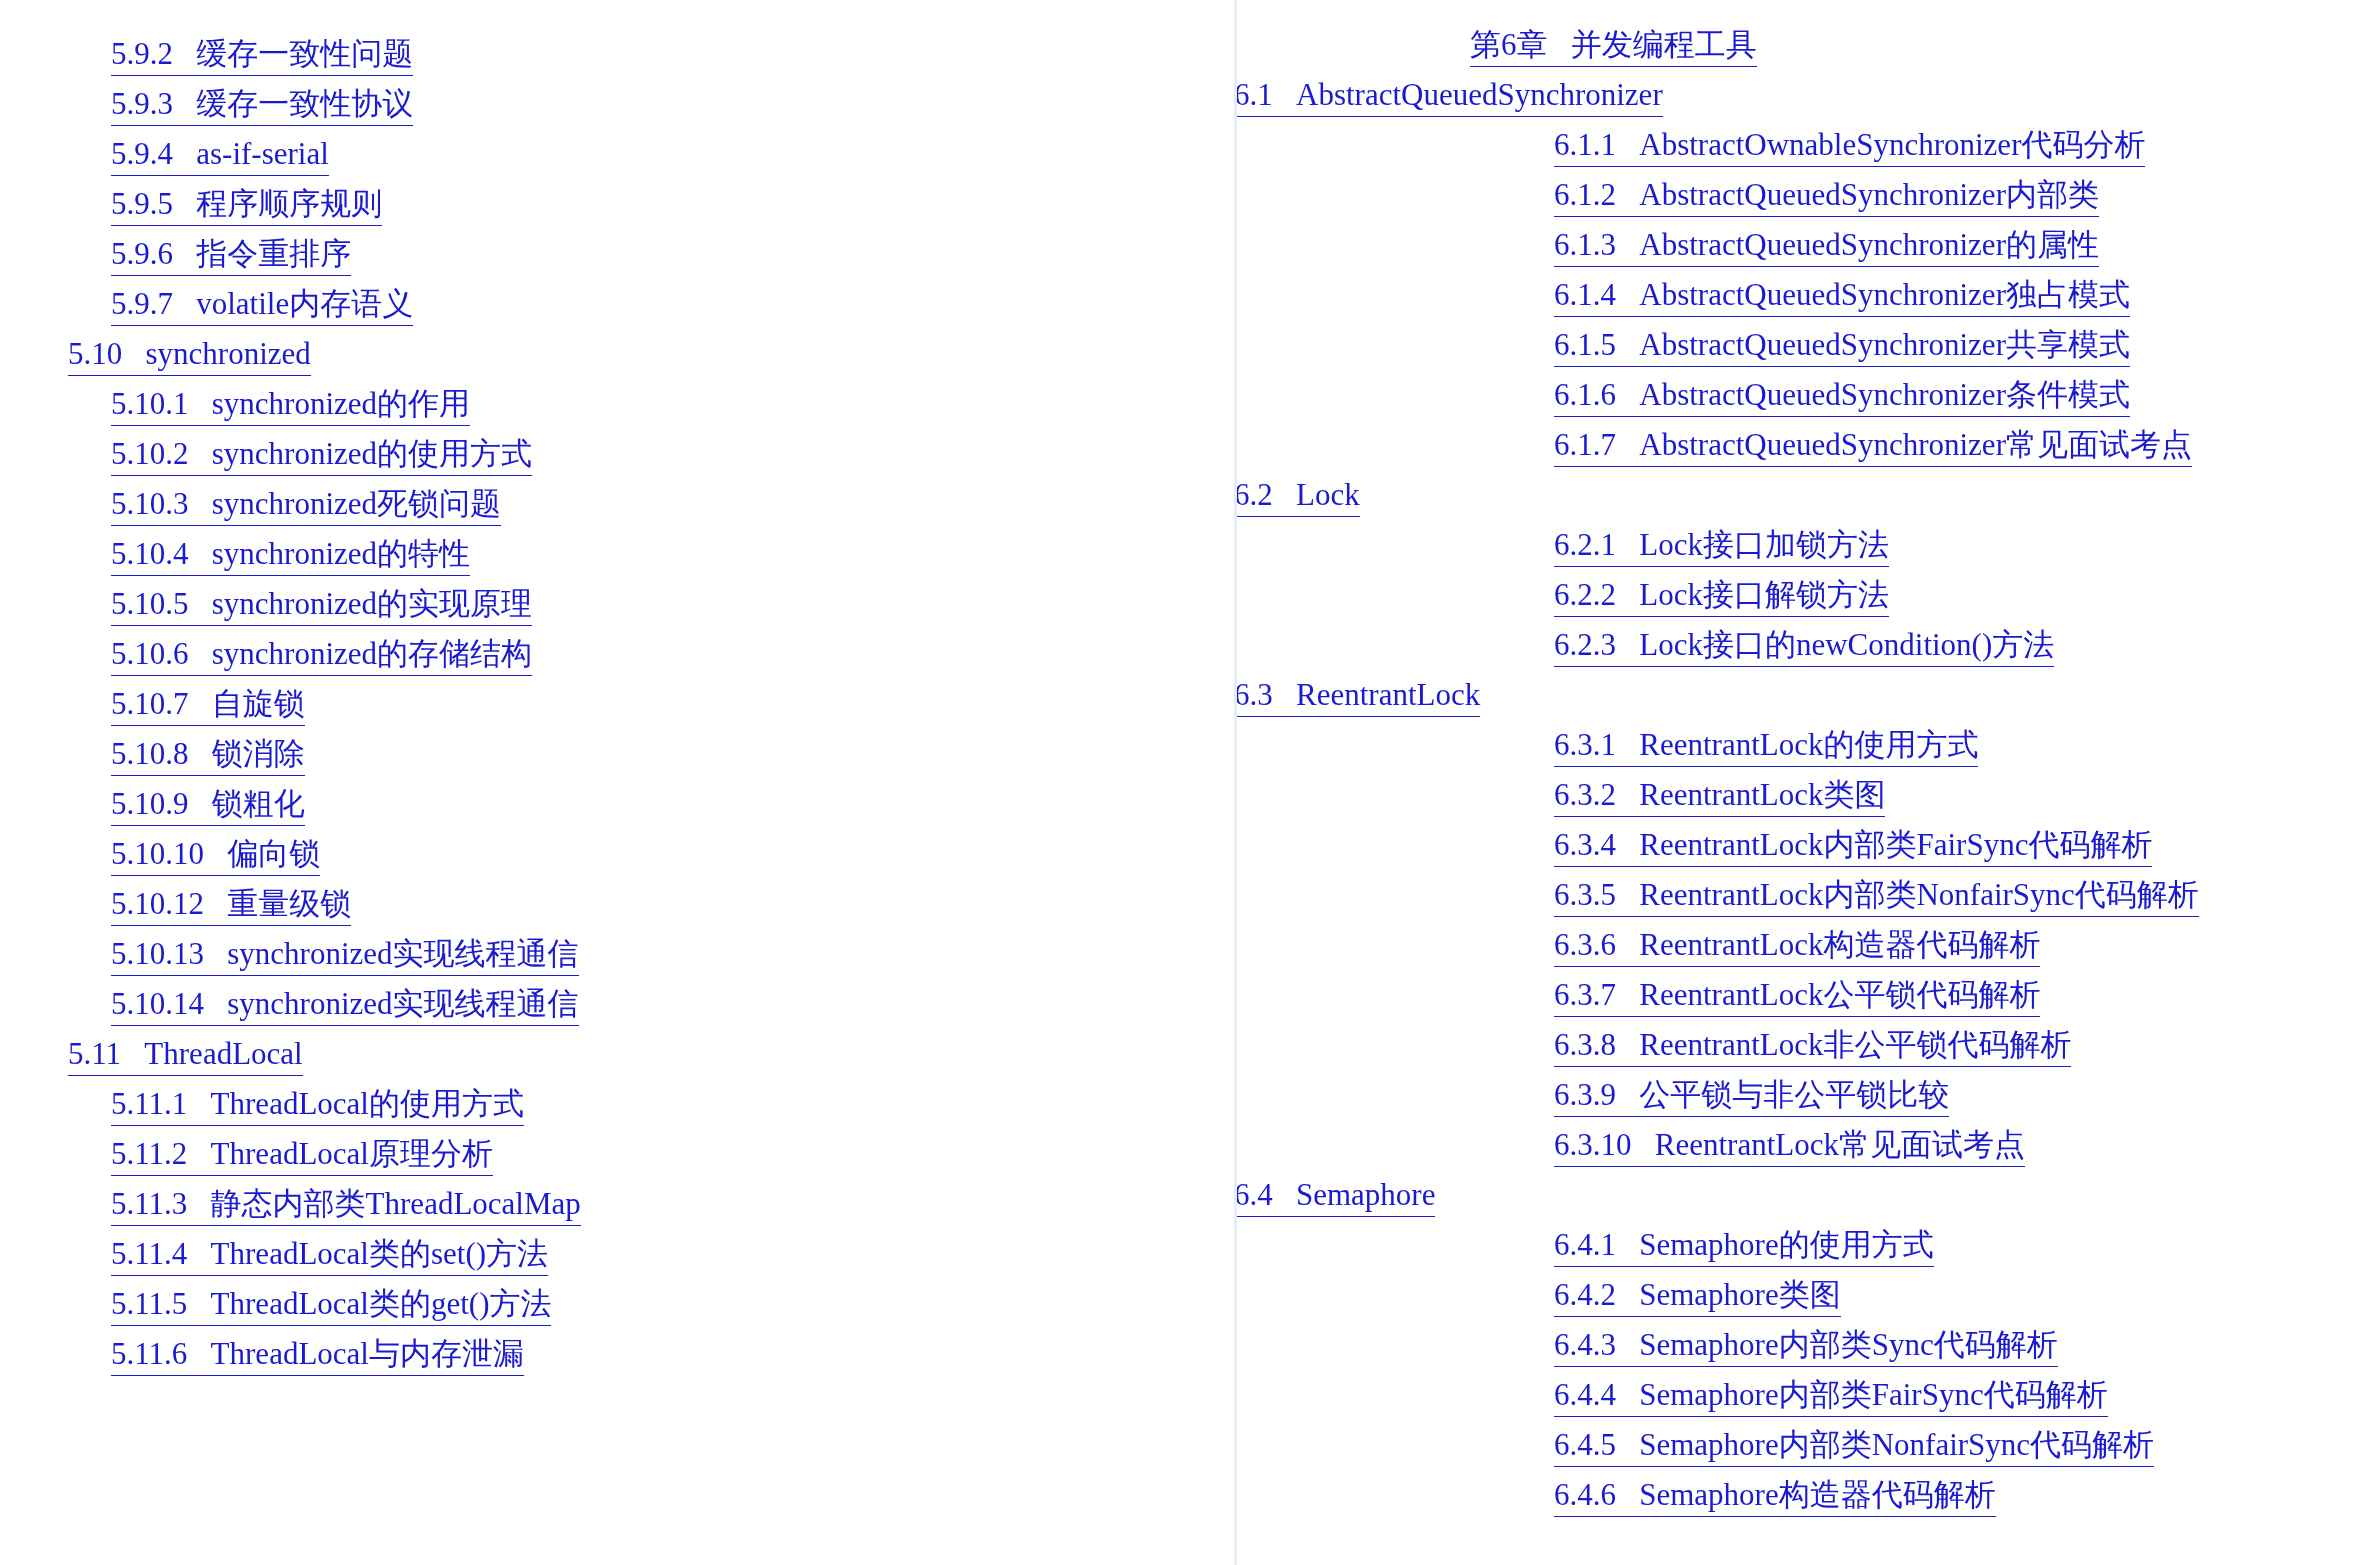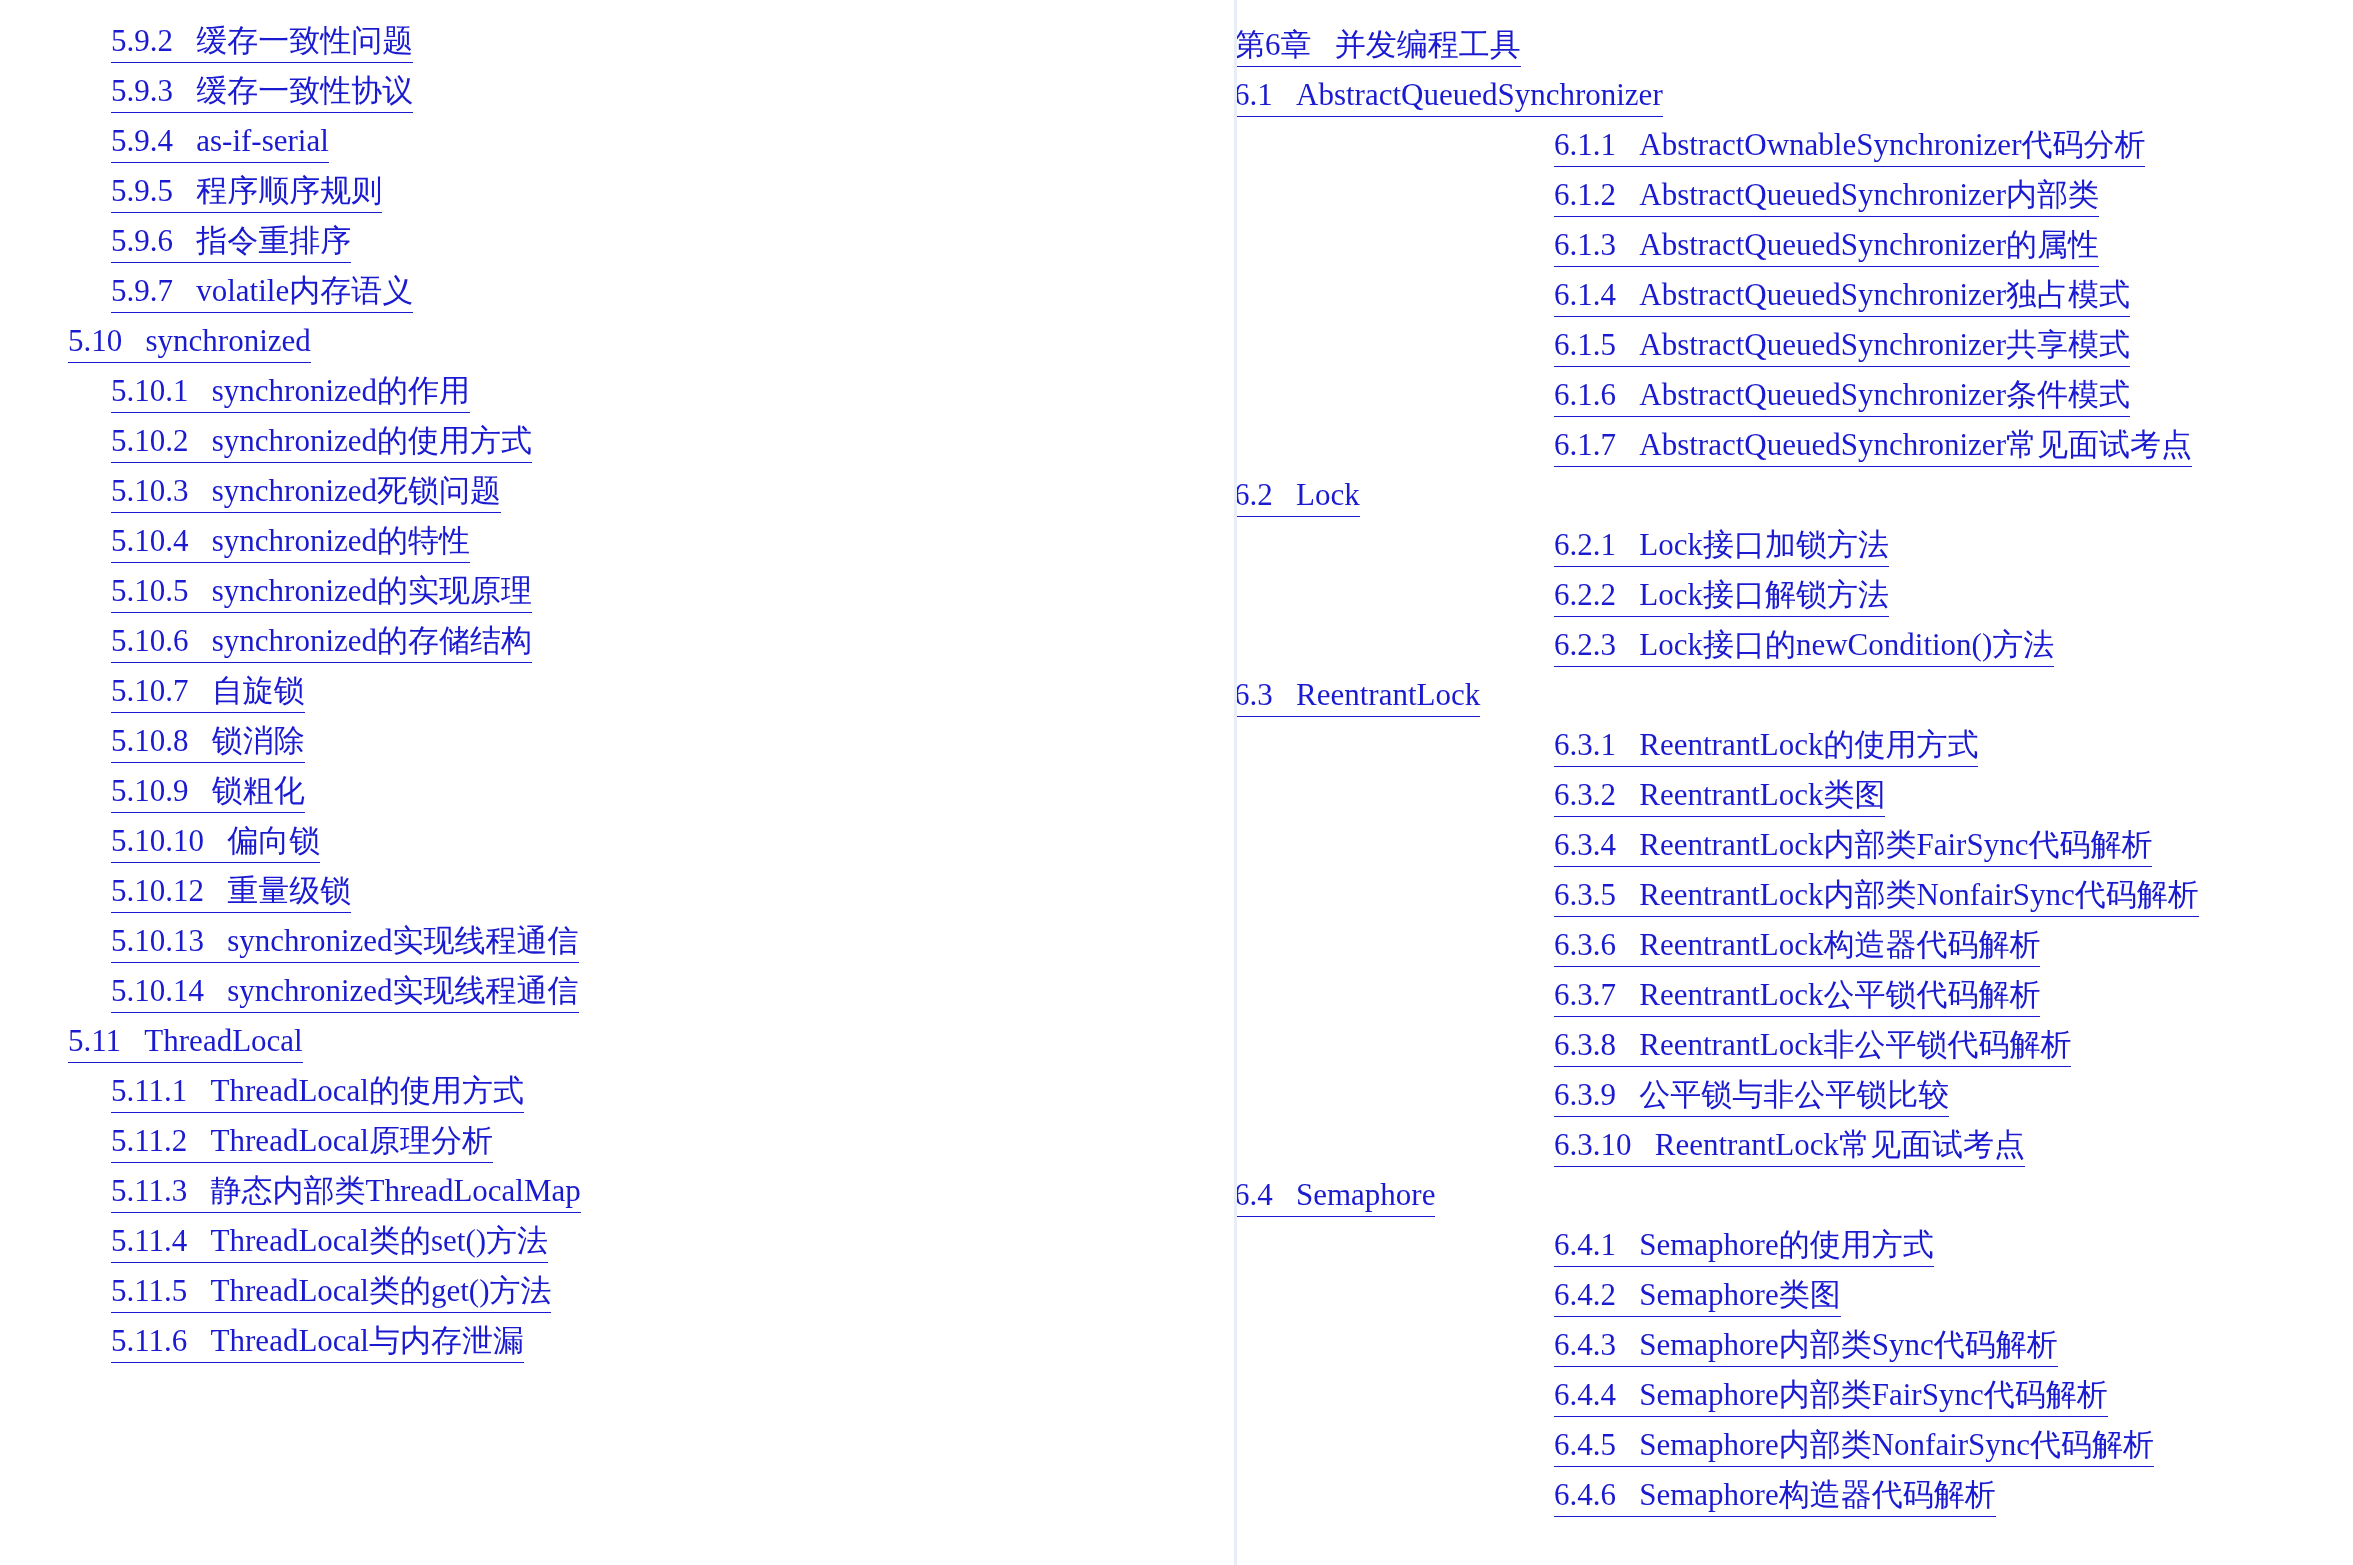--- a/index.html
+++ b/index.html
@@ -24,21 +24,21 @@
     flex-direction: row;
   }
 
   .toc-column {
     position: relative;
     box-sizing: border-box;
   }
 
   #column-left {
     width: 1234px;
-    padding-top: 16px;
+    padding-top: 29px;
   }
 
   #column-right {
     width: 1120px;
     padding-top: 20px;
   }
 
   
   #column-divider {
     position: absolute;
@@ -64,21 +64,21 @@
   .toc-entry .etext {
     border-bottom: 1.8px solid #1a1ad0;
     display: inline-block;
     line-height: 41px;
     padding-bottom: 0.9px;
   }
   #column-left .lvl2 { padding-left: 68px; }
   #column-left .lvl3 { padding-left: 111px; }
 
   
-  #column-right .lvl1 { }
+  #column-right .lvl1 { padding-left: 236px; }
   #column-right .lvl2 { }
   #column-right .lvl3 { padding-left: 320px; }
 
   .gap-sep { white-space: pre; }
 </style>
 </head>
 <body>
 
 <div id="toc-page">
   <div class="toc-column" id="column-left">

